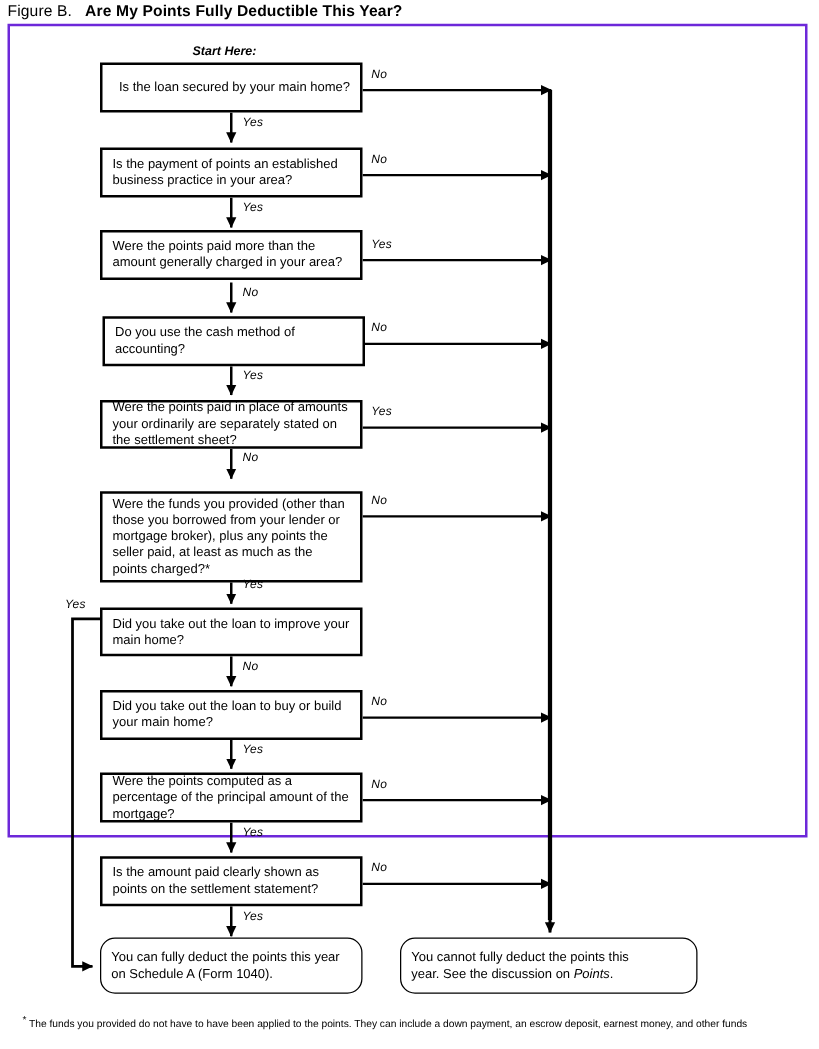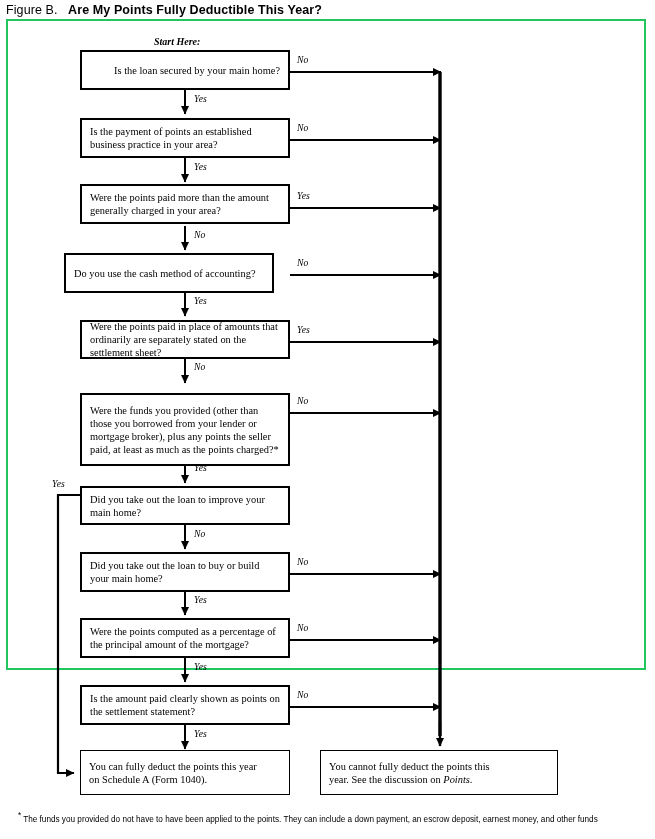--- a/index.html
+++ b/index.html
@@ -12,42 +12,42 @@
   #title-bar{
     position:absolute;left:6px;top:0px;width:640px;height:19px;
     white-space:nowrap;
   }
   #title-figure{font-size:12.5px;font-weight:normal;letter-spacing:.1px;}
   #title-question{font-size:12.5px;font-weight:bold;margin-left:6px;letter-spacing:.1px;}
 
   
   #chart-frame{
     position:absolute;left:6px;top:19px;width:640px;height:651px;
-    border:2px solid #22c55e;box-sizing:border-box;background:#fff;font-family:Liberation Serif, serif;
+    border:2px solid #6d28d9;box-sizing:border-box;background:#fff;
   }
   #chart-canvas{position:absolute;left:0;top:0;width:636px;height:782px;}
 
   
   #footnote{
     position:absolute;left:18px;top:810px;width:642px;
     font-size:8.2px;line-height:11px;
   }
   #footnote .star{font-size:8.2px;vertical-align:super;margin-right:2px;}
   #footnote .ftext{display:inline;}
   #footnote .l2{display:block;margin-left:6px;}
 
   
   .node{
     position:absolute;box-sizing:border-box;
     border:2px solid #000;background:#fff;
     font-size:10.4px;line-height:13px;
     padding:0 8px;display:flex;align-items:center;
   }
   .node .txt{display:block;}
-  .node.term{border-width:1.6px;}
+  .node.term{border-width:1.6px;border-radius:12px;}
 
   
   .elabel{
     position:absolute;font-size:9.6px;font-style:italic;
     white-space:nowrap;letter-spacing:.2px;text-align:center;
   }
   .start-label{
     position:absolute;font-size:10px;font-style:italic;font-weight:600;
     white-space:nowrap;
   }
@@ -107,26 +107,26 @@
     </div>
 
     <div class="node" style="left:72px;top:97px;width:210px;height:40px;">
       <span class="txt">Is the payment of points an established business practice in your area?</span>
     </div>
 
     <div class="node" style="left:72px;top:163px;width:210px;height:40px;">
       <span class="txt">Were the points paid more than the amount generally charged in your area?</span>
     </div>
 
-    <div class="node" style="left:56px;top:232px;width:210px;height:40px;">
+    <div class="node" style="left:74px;top:232px;width:210px;height:40px;">
       <span class="txt">Do you use the cash method of accounting?</span>
     </div>
 
     <div class="node" style="left:72px;top:299px;width:210px;height:39px;">
-      <span class="txt">Were the points paid in place of amounts that ordinarily are separately stated on the settlement sheet?</span>
+      <span class="txt">Were the points paid in place of amounts your ordinarily are separately stated on the settlement sheet?</span>
     </div>
 
     <div class="node" style="left:72px;top:372px;width:210px;height:73px;">
       <span class="txt">Were the funds you provided (other than those you borrowed from your lender or mortgage broker), plus any points the seller paid, at least as much as the points charged?*</span>
     </div>
 
     <div class="node" style="left:72px;top:531px;width:210px;height:40px;">
       <span class="txt">Did you take out the loan to buy or build your main home?</span>
     </div>
 

